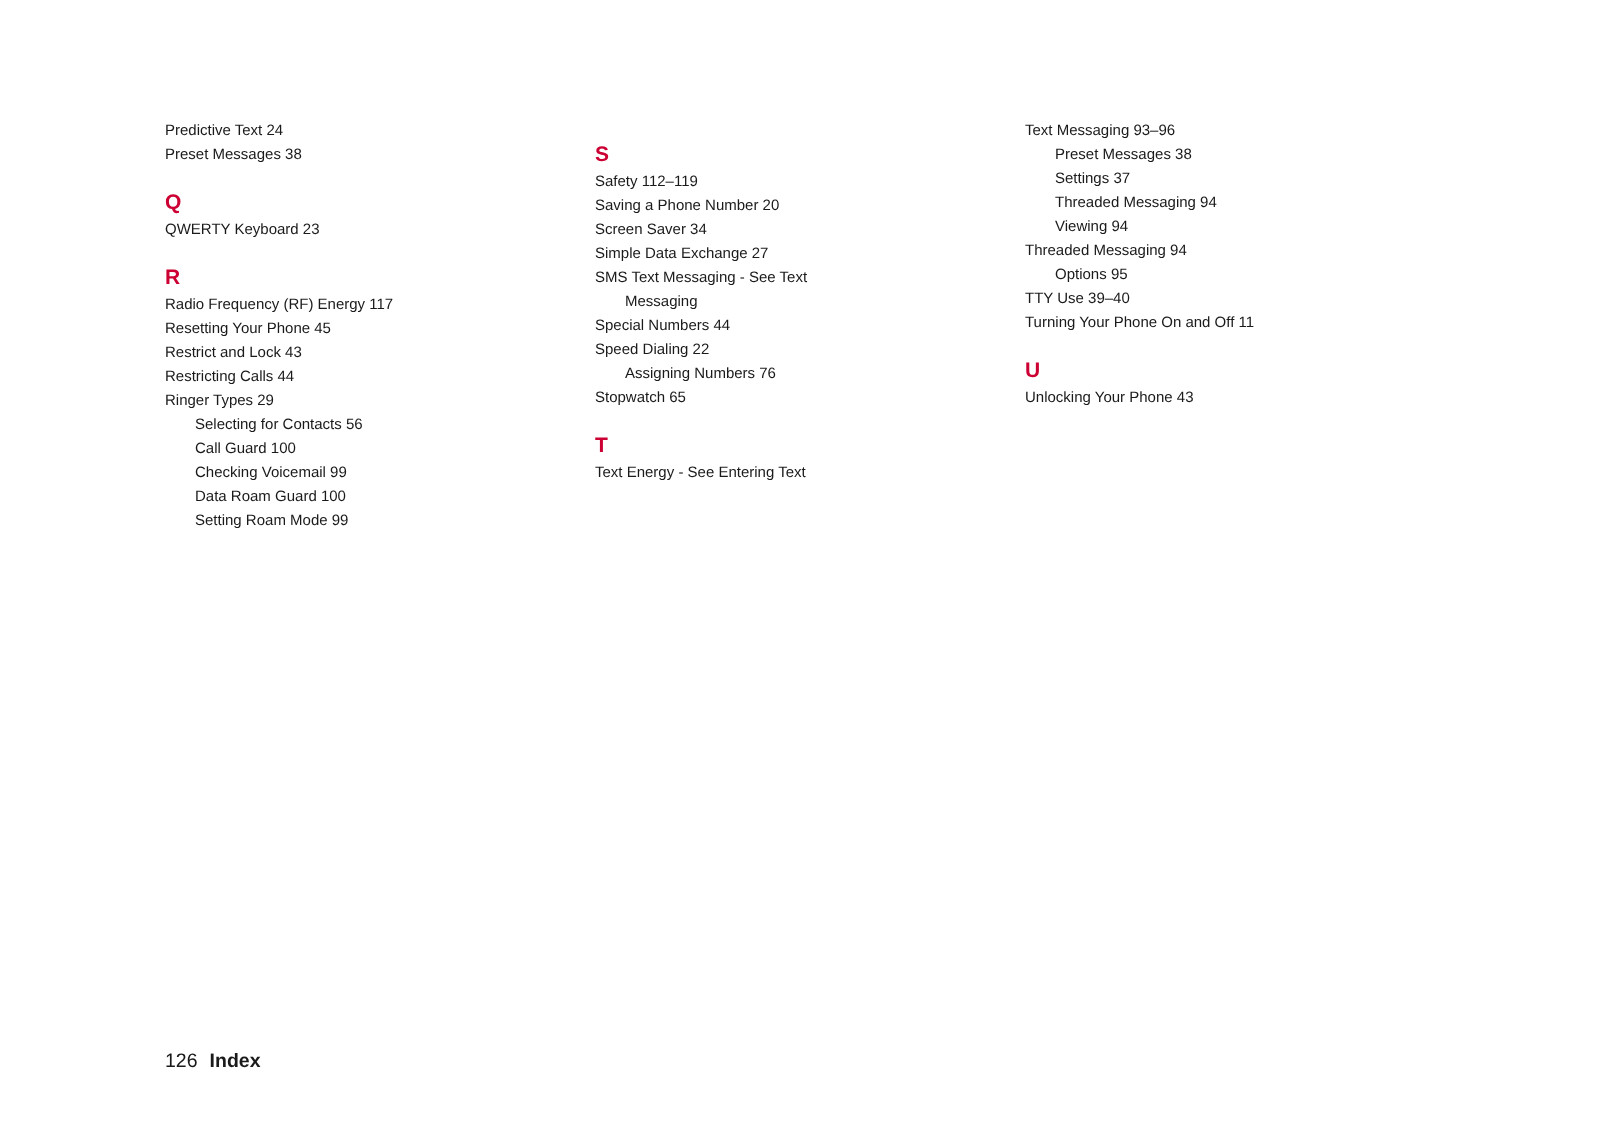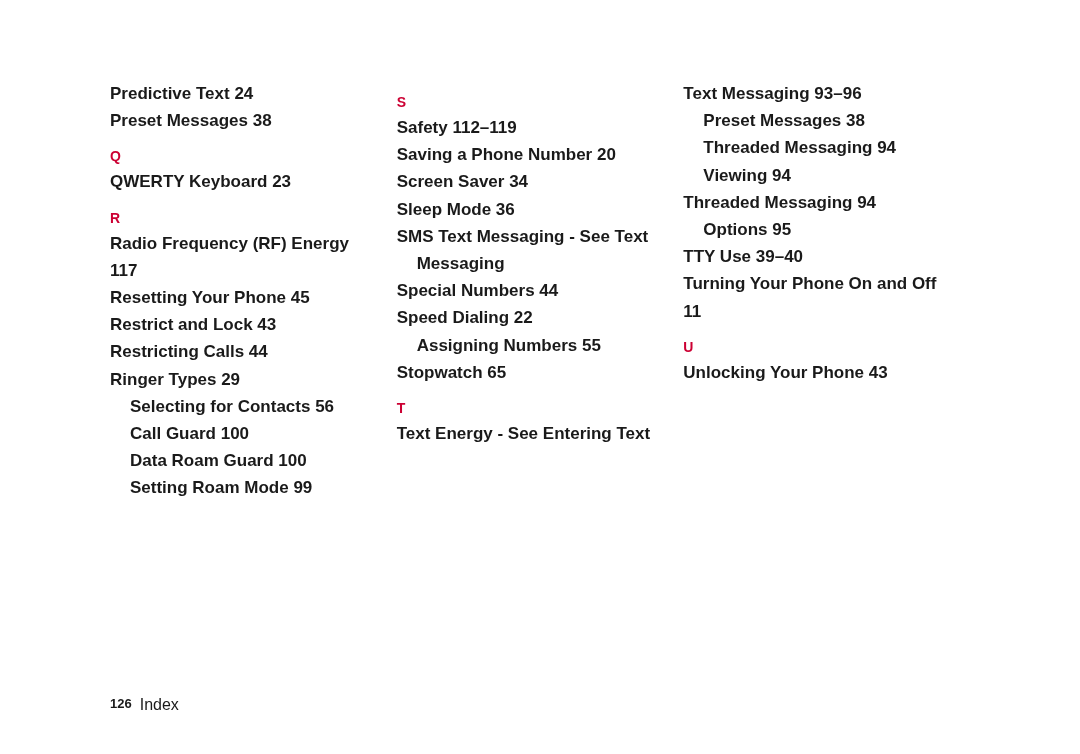--- a/index.html
+++ b/index.html
@@ -41,85 +41,86 @@
     .section-header {
       color: #cc0033;
       font-weight: bold;
       font-size: 14px;
       margin-bottom: 4px;
       margin-top: 14px;
     }
 
     .entry {
       line-height: 1.6;
-      font-size: 17px;
-      font-weight: bold;
+      font-size: 10px;
     }
 
     .entry.indented {
       padding-left: 20px;
     }
 
     .footer {
       position: absolute;
       bottom: 40px;
       left: 110px;
       display: flex;
       gap: 8px;
     }
 
     .footer-page {
-      font-weight: bold;
+      font-weight: normal;
       font-size: 13px;
     }
 
     .footer-label {
-      font-weight: normal;
-      font-size: 16px;
+      font-weight: bold;
+      font-size: 13px;
     }
   </style>
 </head>
 <body>
 
 <div class="page">
   <div class="content-area">
   <div class="column">
         <div class="entry">Predictive Text  24</div>
         <div class="entry">Preset Messages  38</div>
         <div class="section-header">Q</div>
         <div class="entry">QWERTY Keyboard  23</div>
         <div class="section-header">R</div>
         <div class="entry">Radio Frequency (RF) Energy  117</div>
         <div class="entry">Resetting Your Phone  45</div>
         <div class="entry">Restrict and Lock  43</div>
         <div class="entry">Restricting Calls  44</div>
         <div class="entry">Ringer Types  29</div>
         <div class="entry indented">Selecting for Contacts  56</div>
         <div class="entry indented">Call Guard  100</div>
+        <div class="entry indented">Checking Voicemail  99</div>
         <div class="entry indented">Data Roam Guard  100</div>
         <div class="entry indented">Setting Roam Mode  99</div>
       </div>
       <div class="column">
         <div class="section-header">S</div>
         <div class="entry">Safety  112–119</div>
         <div class="entry">Saving a Phone Number  20</div>
         <div class="entry">Screen Saver  34</div>
-        <div class="entry">Sleep Mode  36</div>
+        <div class="entry">Simple Data Exchange  27</div>
         <div class="entry">SMS Text Messaging - See Text</div>
         <div class="entry indented">Messaging</div>
         <div class="entry">Special Numbers  44</div>
         <div class="entry">Speed Dialing  22</div>
-        <div class="entry indented">Assigning Numbers  55</div>
+        <div class="entry indented">Assigning Numbers  76</div>
         <div class="entry">Stopwatch  65</div>
         <div class="section-header">T</div>
         <div class="entry">Text Energy - See Entering Text</div>
       </div>
       <div class="column">
         <div class="entry">Text Messaging  93–96</div>
         <div class="entry indented">Preset Messages  38</div>
+        <div class="entry indented">Settings  37</div>
         <div class="entry indented">Threaded Messaging  94</div>
         <div class="entry indented">Viewing  94</div>
         <div class="entry">Threaded Messaging  94</div>
         <div class="entry indented">Options  95</div>
         <div class="entry">TTY Use  39–40</div>
         <div class="entry">Turning Your Phone On and Off  11</div>
         <div class="section-header">U</div>
         <div class="entry">Unlocking Your Phone  43</div>
       </div>
     </div>

